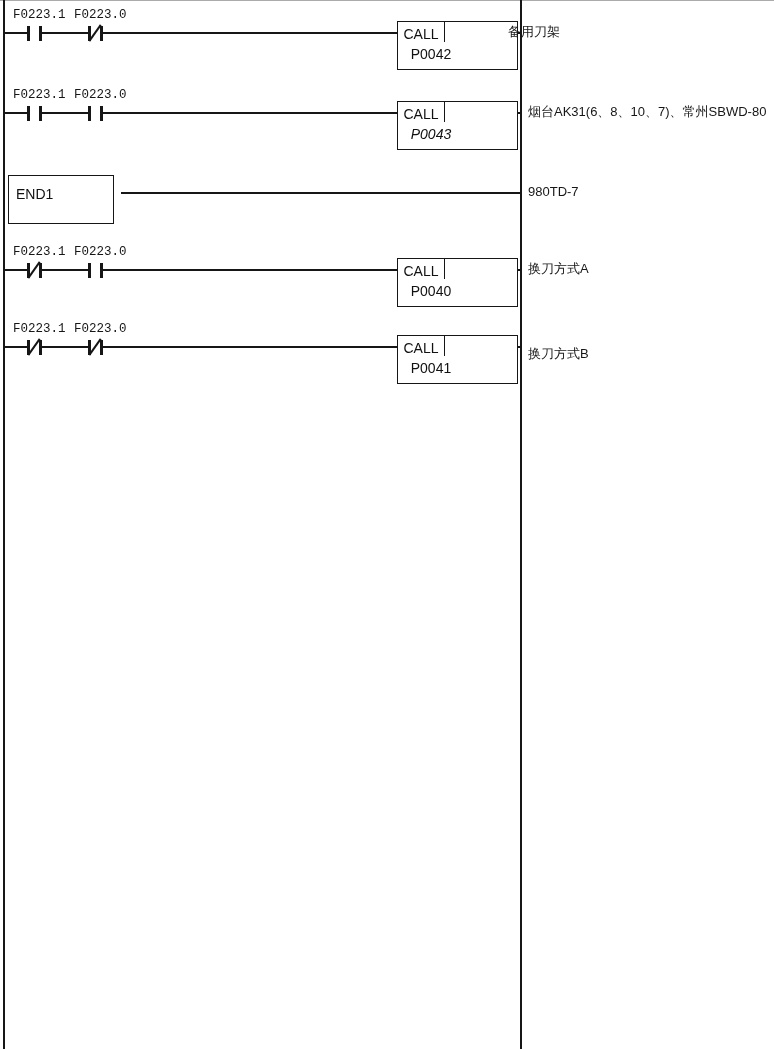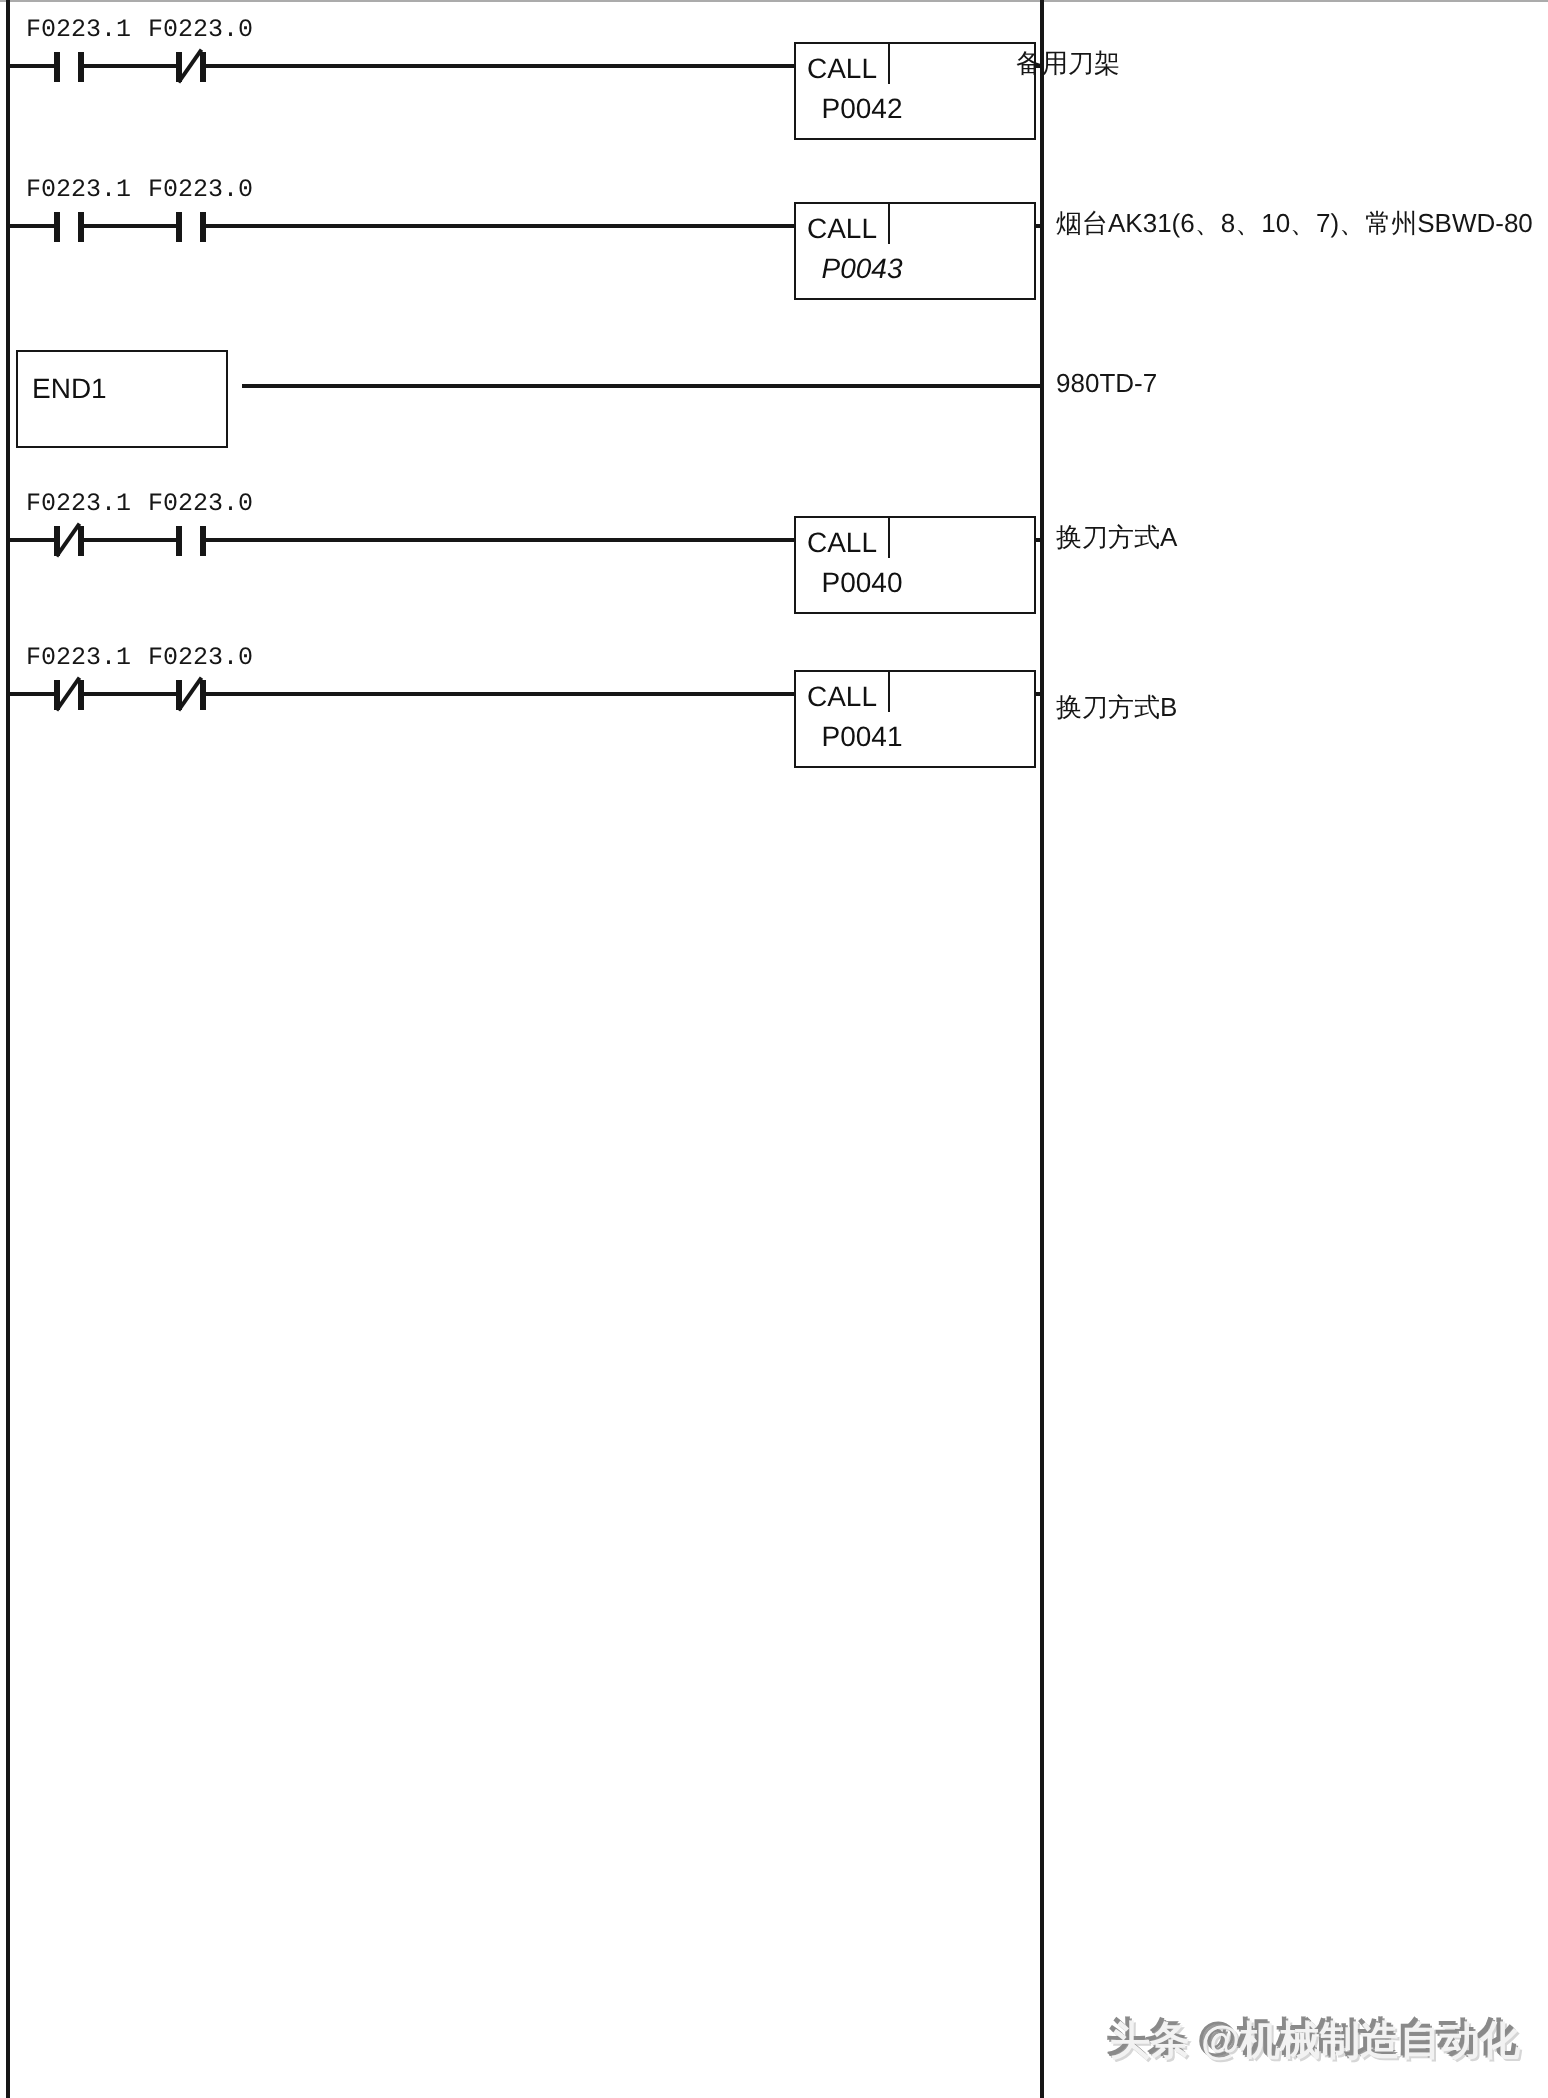--- a/index.html
+++ b/index.html
@@ -110,14 +110,13 @@
         <div class="cbar" style="left: 99.5px; top: 340px;"></div>
         <div class="cslash" style="left: 94px; top: 337px;"></div>
         <div class="addr" style="left: 74px; top: 322px;">F0223.0</div>
         <div class="callbox" style="left: 397px; top: 335px;">
           <div class="cell op" style="width: 47px;">CALL</div>
           <div class="cell" style="width: 66px;">P0041</div>
         </div>
         <div class="comment" style="left: 528px; top: 346px;">换刀方式B</div>
       </div>
     </div>
-  <div id="watermark">头条 @机械制造自动化</div>
 </div>
 
 </body></html>

